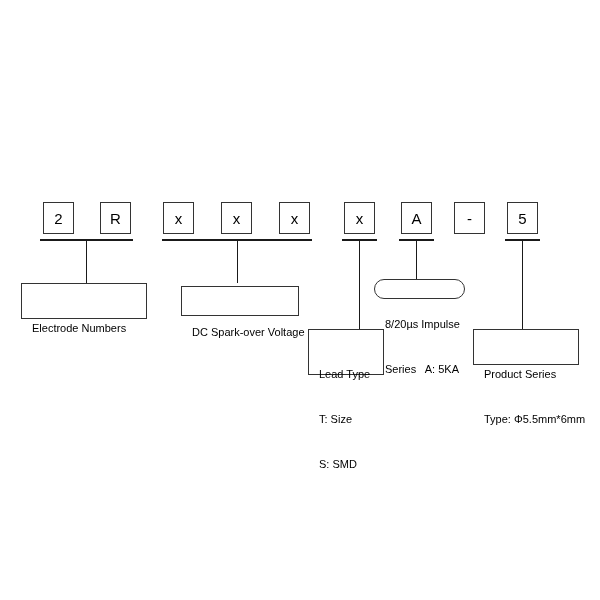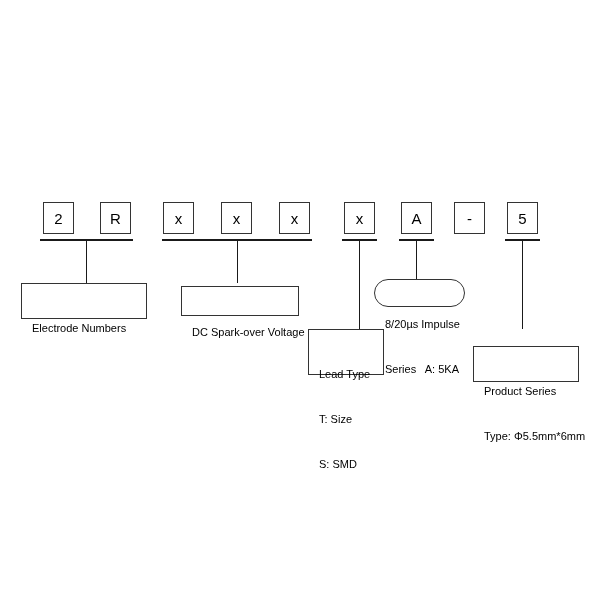--- a/index.html
+++ b/index.html
@@ -102,29 +102,29 @@
   <div class="drop" style="left:522px; top:240px; height:89px;"></div>
 
   <div class="desc-box" style="left:21px; top:283px; width:126px; height:36px;">
     <span class="desc-line">Electrode Numbers</span>
   </div>
 
   <div class="desc-box" style="left:181px; top:286px; width:118px; height:30px; padding-top:8px;text-align:center;">
     <span class="desc-line">DC Spark-over Voltage</span>
   </div>
 
-  <div class="desc-box" style="left:374px; top:279px; width:91px; height:28px;border-radius:17px;">
+  <div class="desc-box" style="left:374px; top:279px; width:91px; height:20px;border-radius:17px;">
     <span class="desc-line">8/20µs Impulse</span>
     <span class="desc-line">Series   A: 5KA</span>
   </div>
 
   <div class="desc-box" style="left:308px; top:329px; width:76px; height:46px;">
     <span class="desc-line">Lead Type</span>
     <span class="desc-line">T: Size</span>
     <span class="desc-line">S: SMD</span>
   </div>
 
-  <div class="desc-box" style="left:473px; top:346px; width:106px; height:36px;">
+  <div class="desc-box" style="left:473px; top:329px; width:106px; height:36px;">
     <span class="desc-line">Product Series</span>
     <span class="desc-line">Type: Φ5.5mm*6mm</span>
   </div>
 
 </div>
 
 </body></html>

